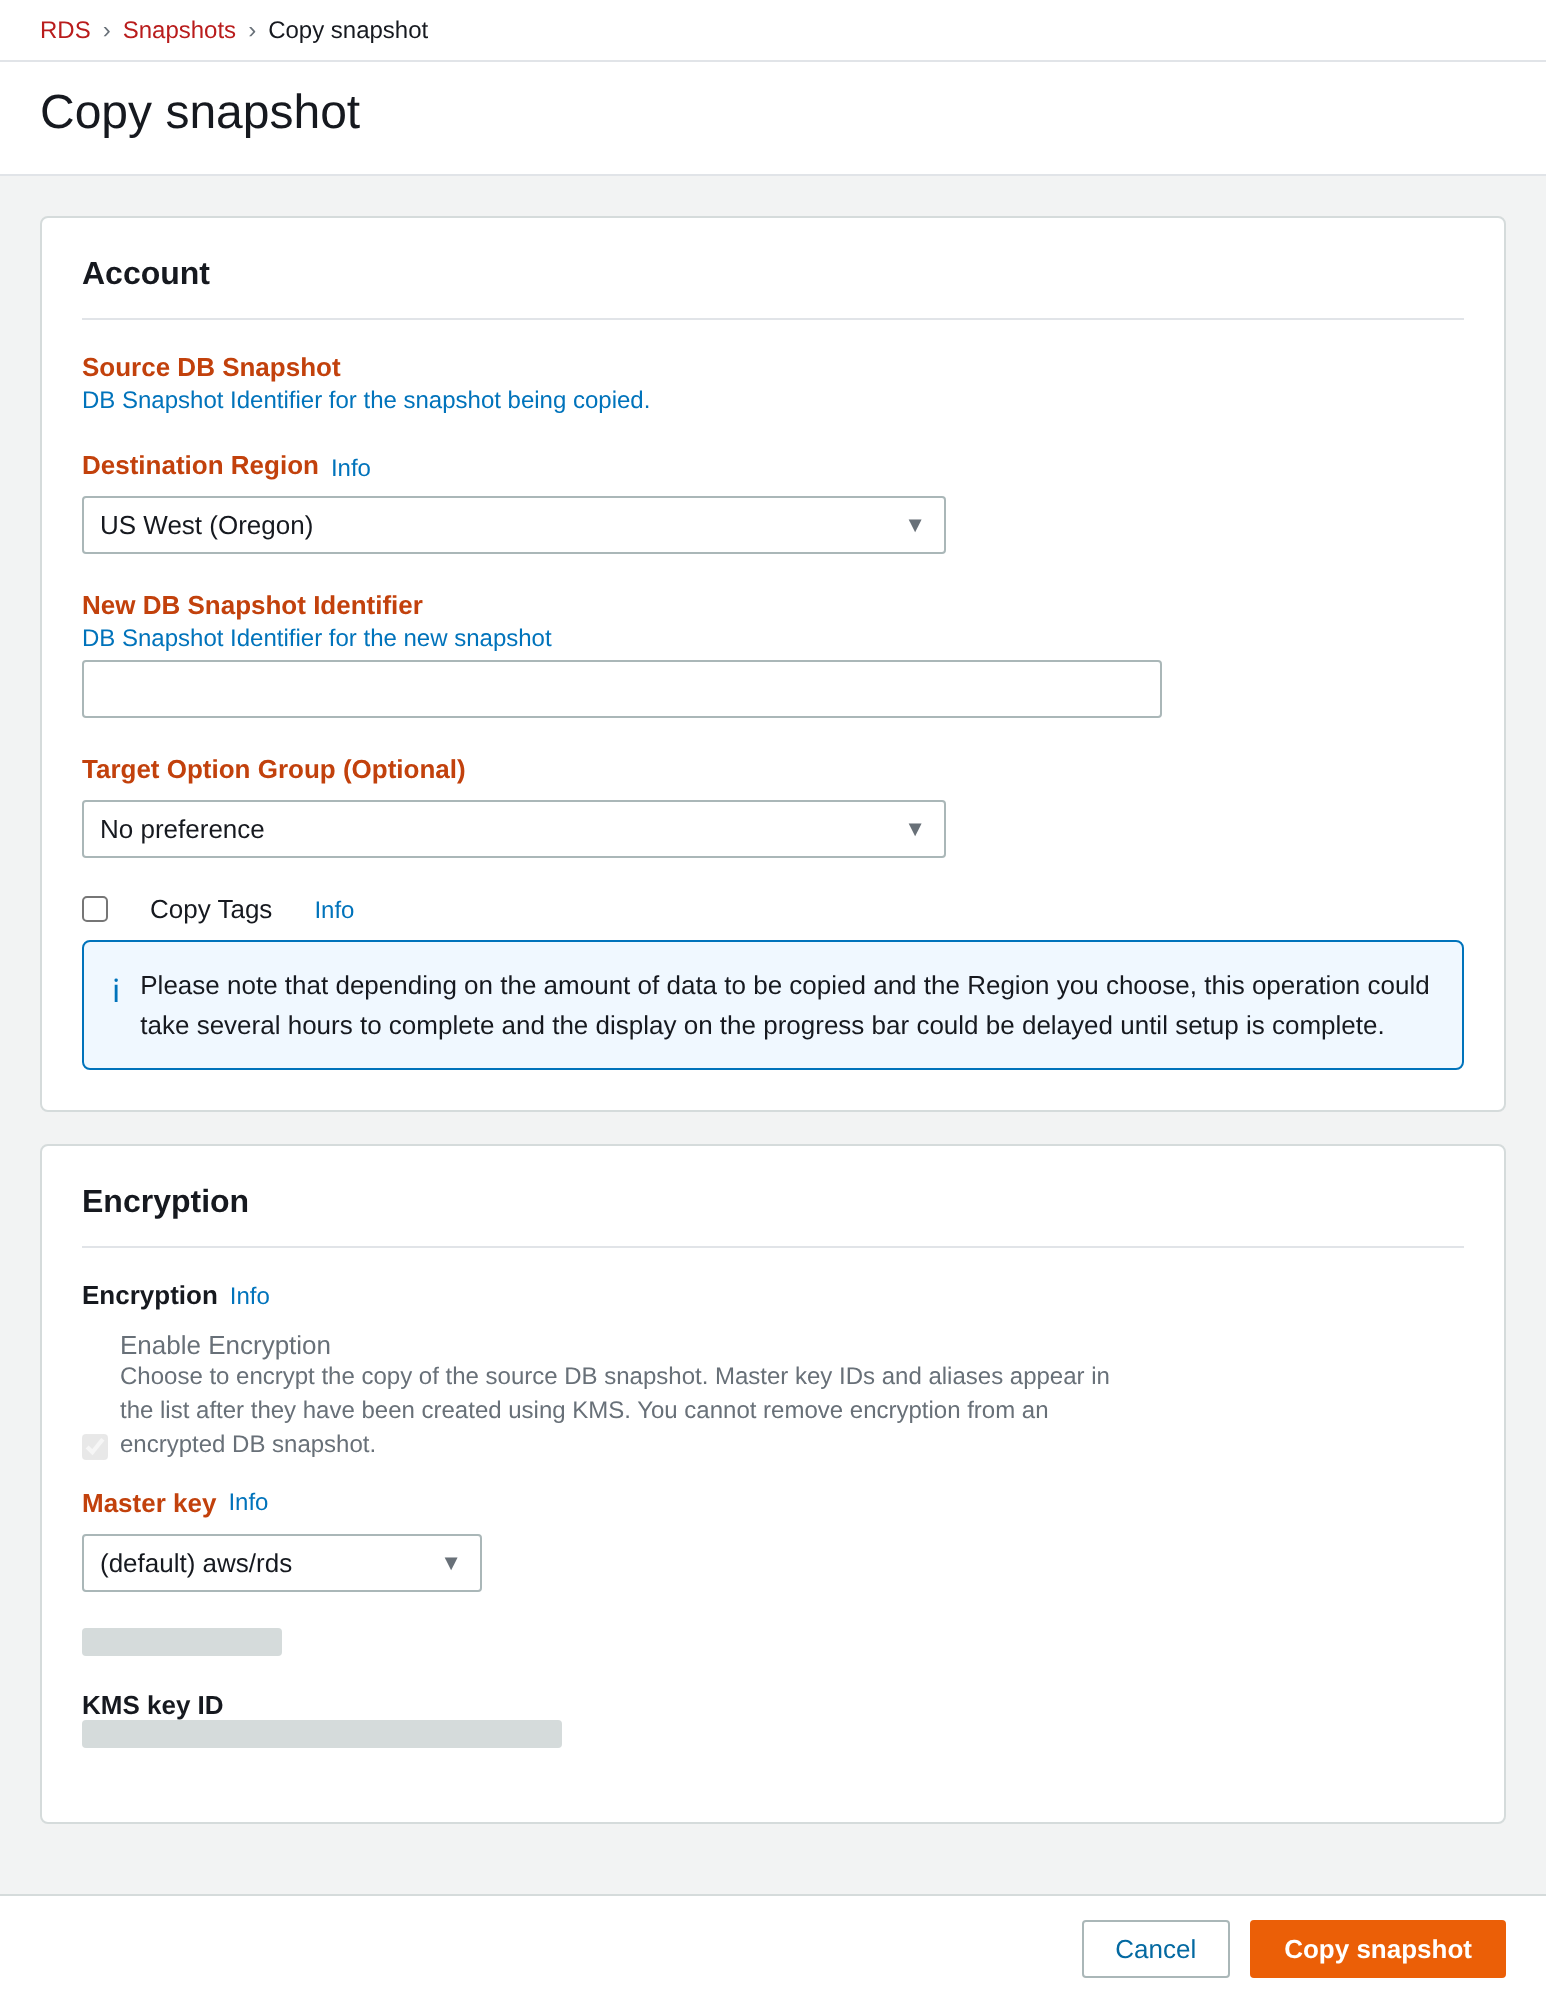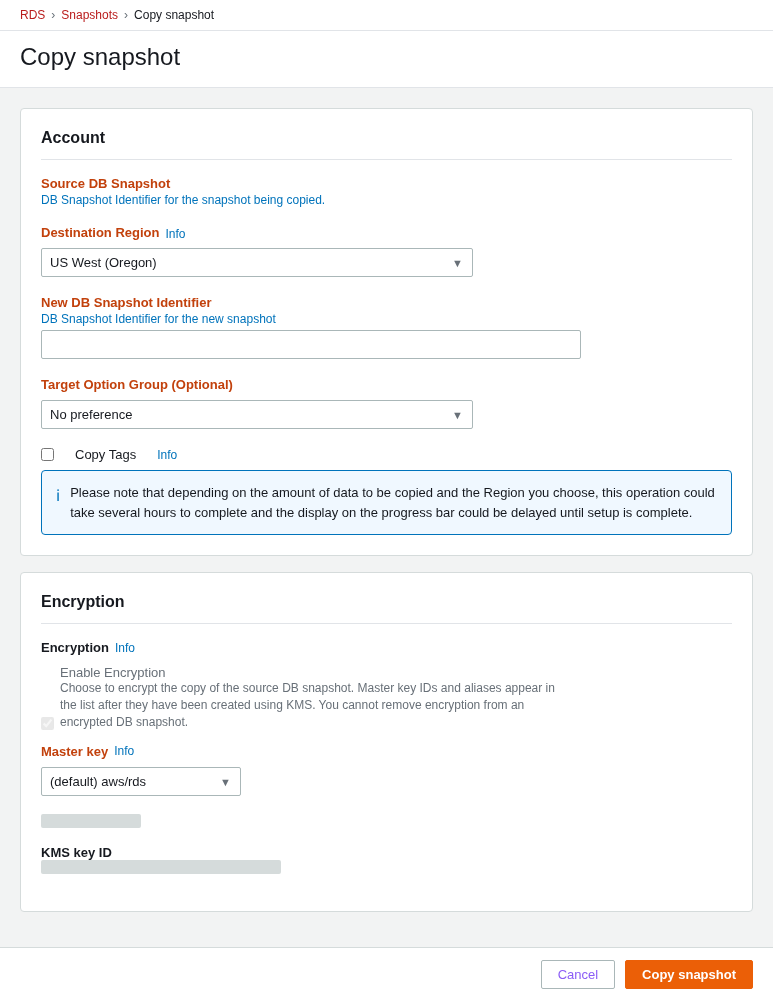--- a/index.html
+++ b/index.html
@@ -237,21 +237,21 @@
       justify-content: flex-end;
       gap: 10px;
       z-index: 100;
     }
     .btn-cancel {
       padding: 2px 16px;
       border: 1px solid #aab7b8;
       border-radius: 2px;
       background: #fff;
       font-size: 13px;
-      color: #8b5cf6;
+      color: #0369a1;
       cursor: pointer;
     }
     .btn-primary {
       padding: 6px 16px;
       border: 1px solid #eb5f07;
       border-radius: 2px;
       background: #eb5f07;
       font-size: 13px;
       color: #fff;
       cursor: pointer;

